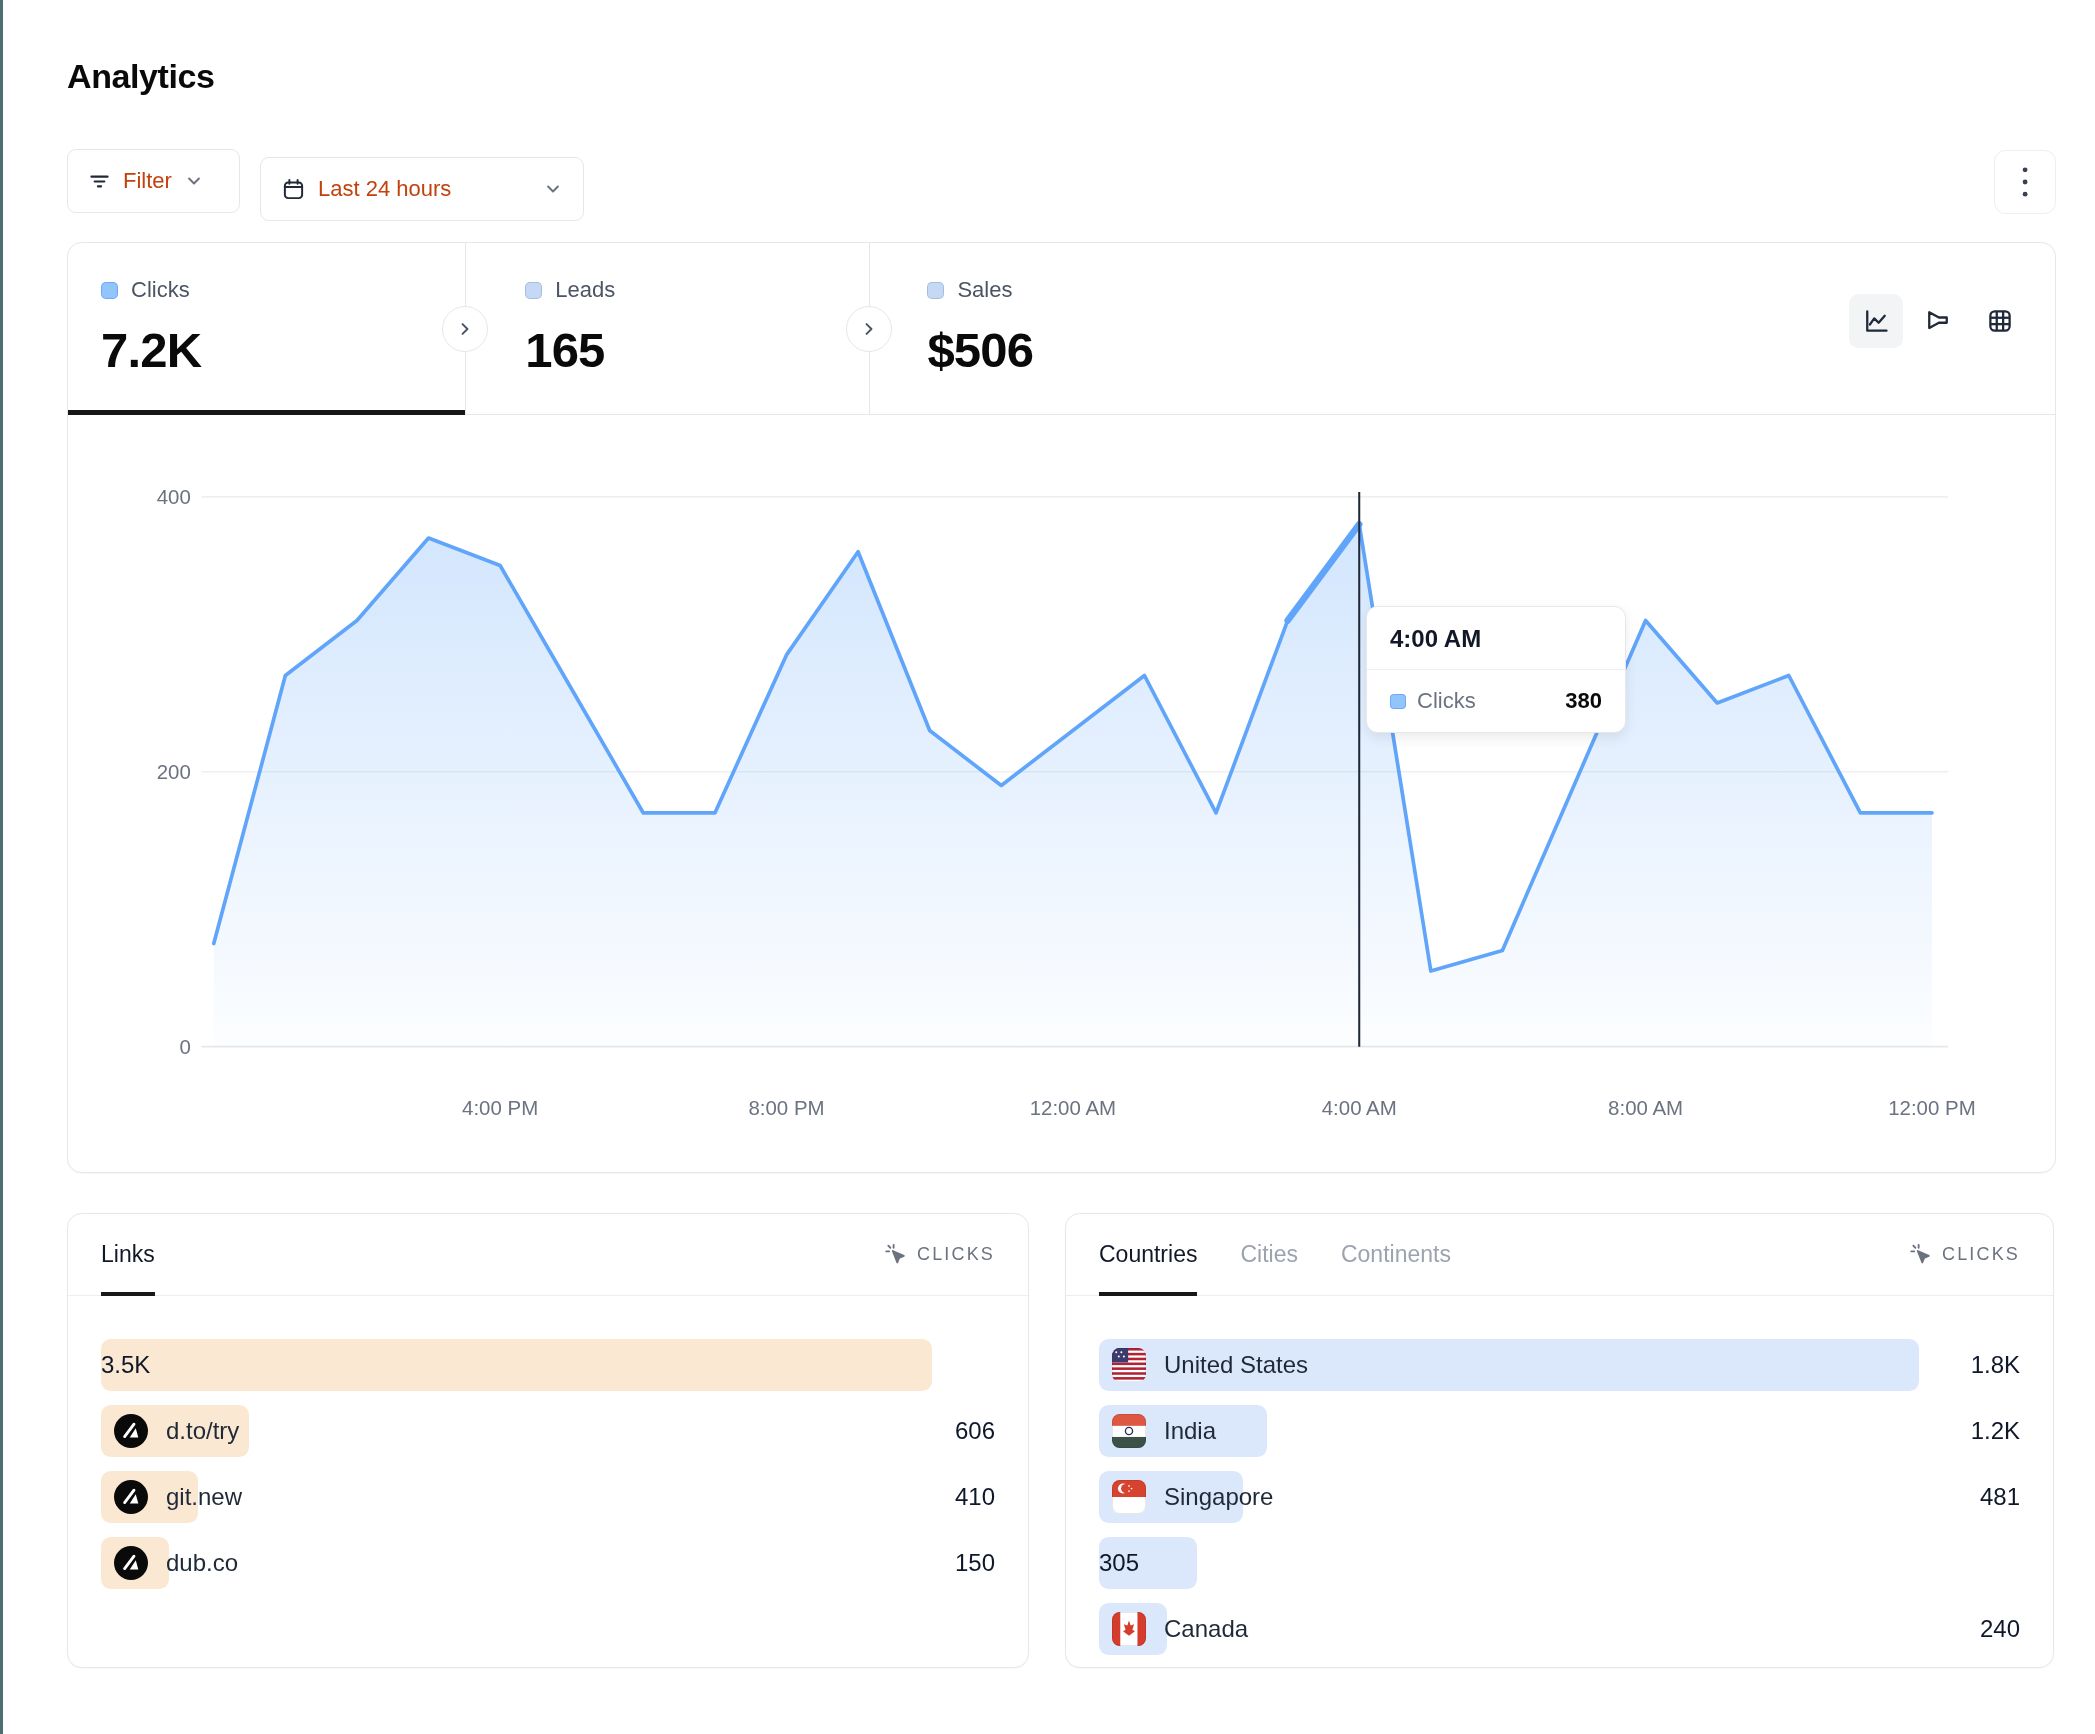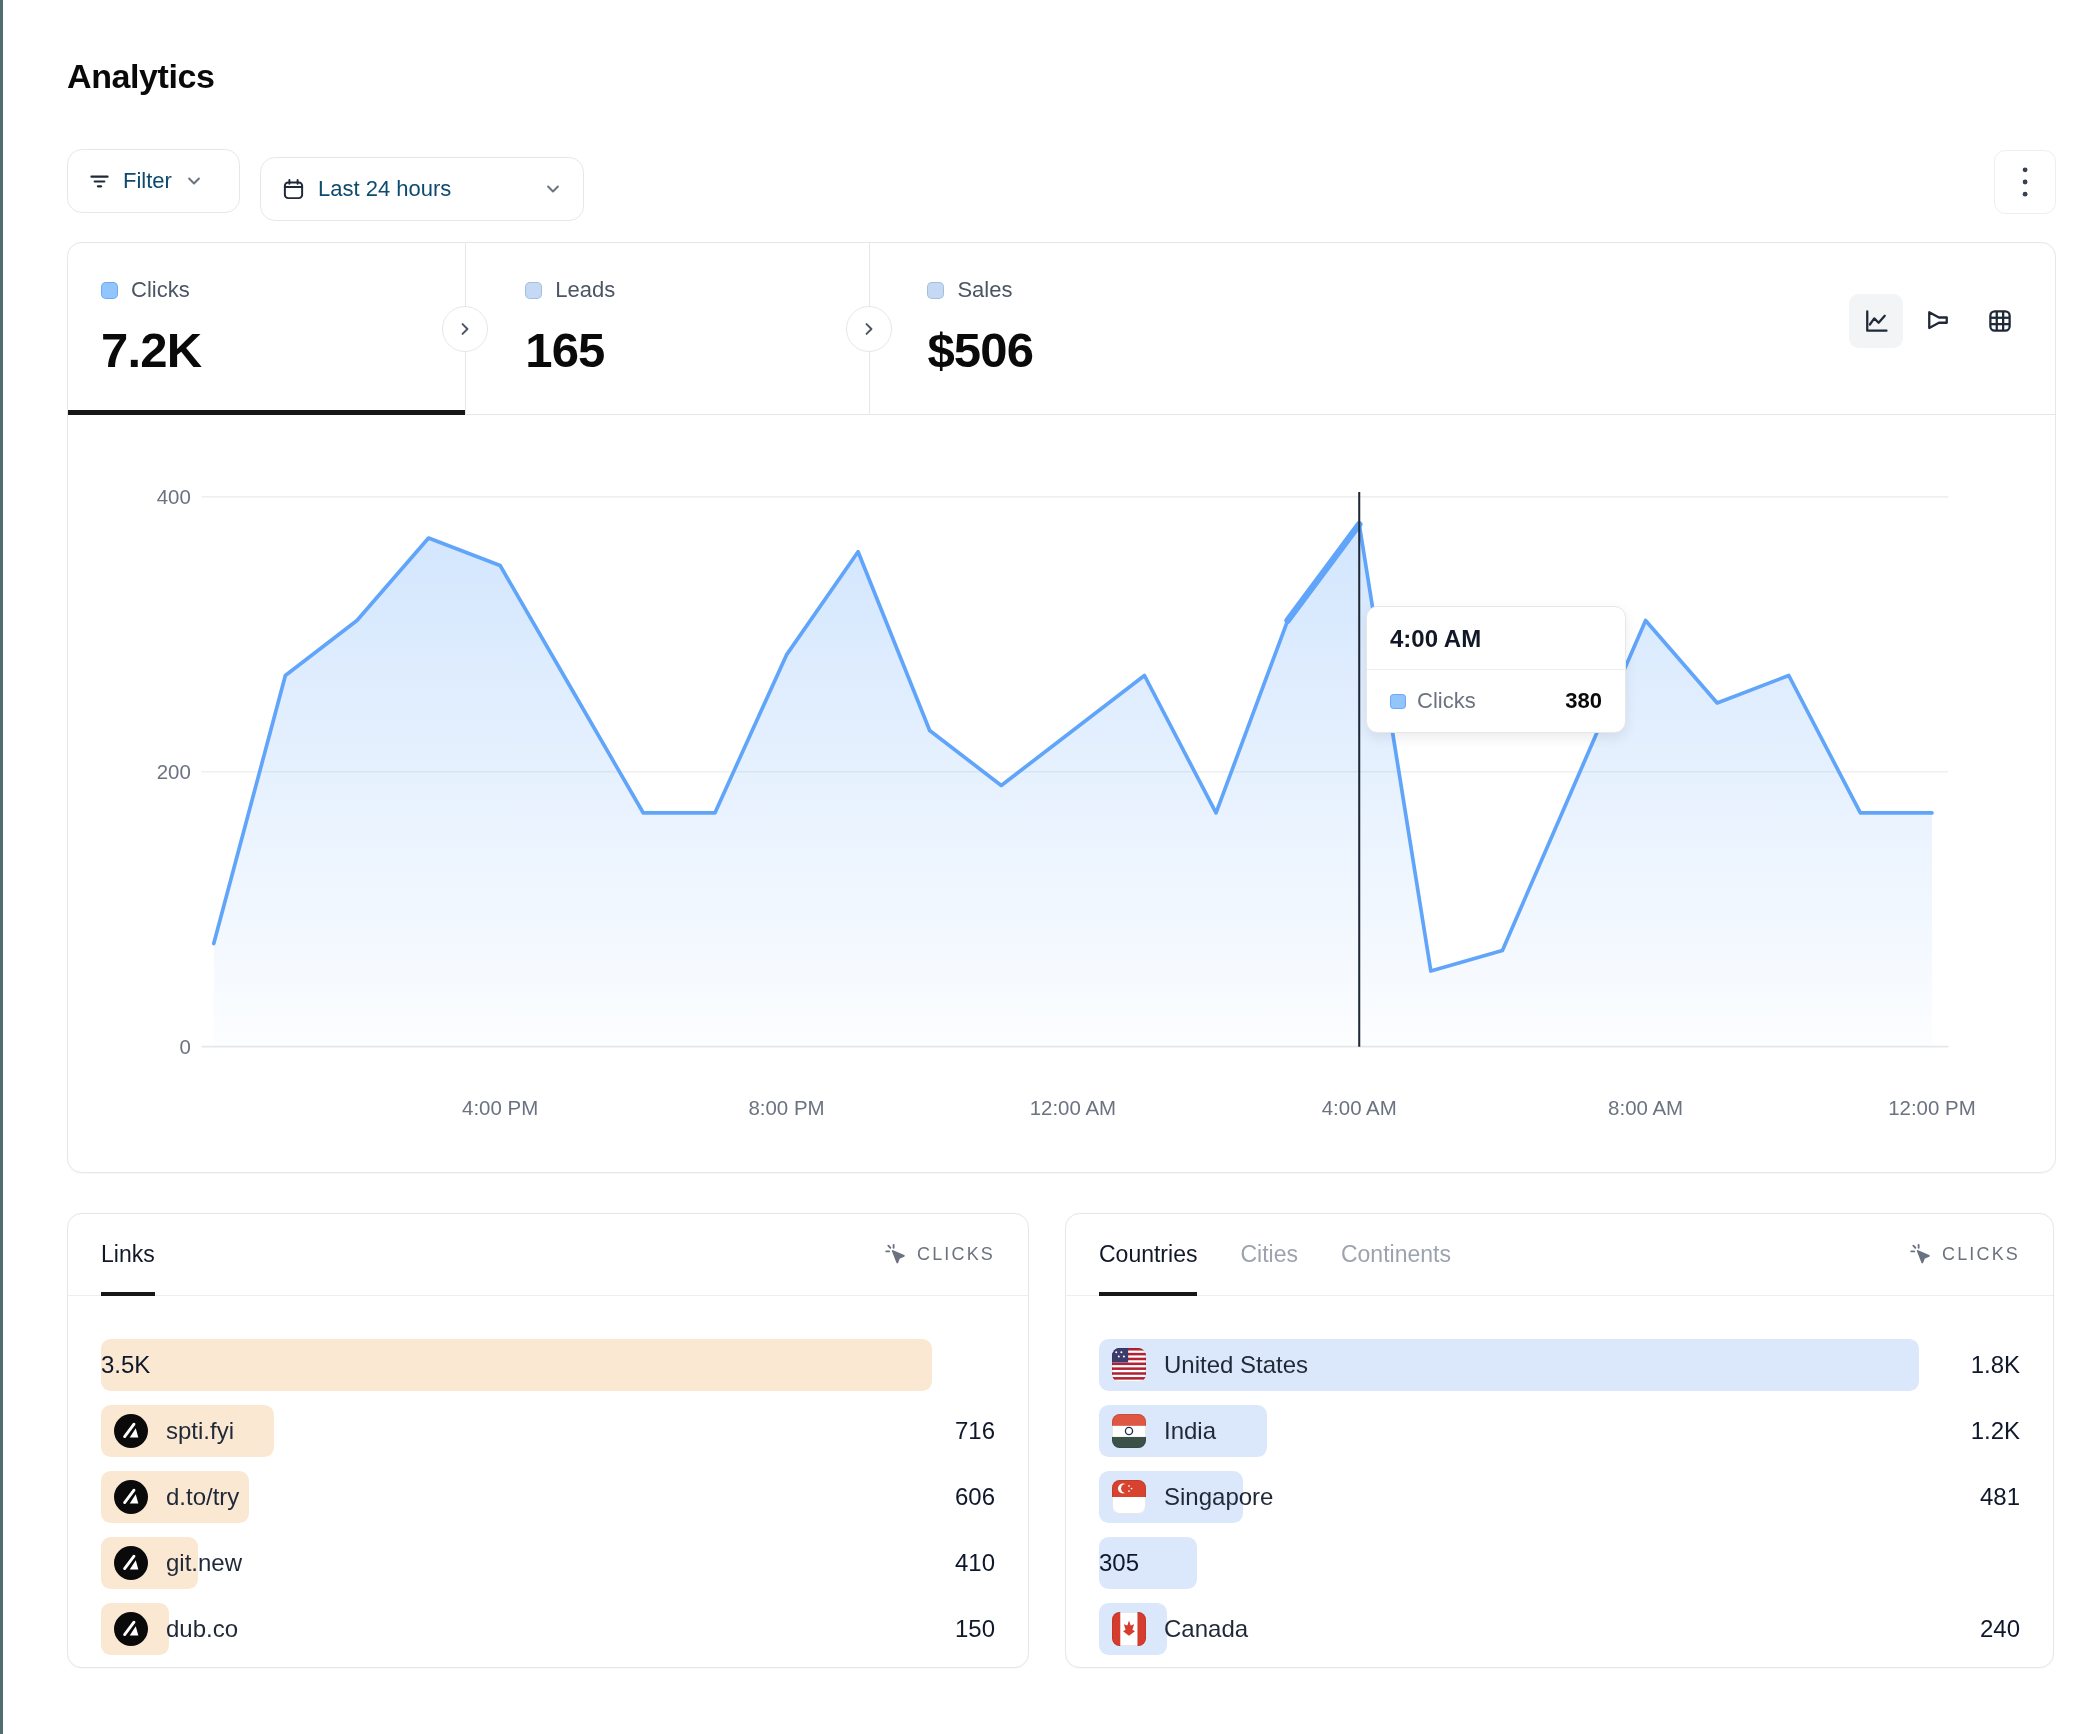--- a/index.html
+++ b/index.html
@@ -6,22 +6,22 @@
   html,body { width:2096px; height:1735px; background:#ffffff;
     font-family:"Liberation Sans","DejaVu Sans",sans-serif; color:#111827; }
   body { position:relative; overflow:hidden; }
 
   .edge-strip { position:absolute; left:0; top:0; width:2.5px; height:1735px; background:#4f6e72; }
 
   .page-title { position:absolute; left:67px; top:57px; font-size:34px; font-weight:700; color:#0a0a0a; letter-spacing:-0.4px; }
 
   
   .toolbar-btn { position:absolute; top:149px; height:64px; background:#fff;
-    border:1.2px solid #e5e7eb; border-radius:15px; display:flex; align-items:center;
-    gap:13px; padding:8px 21px; font-size:22px; color:#0c4a6e; font-weight:500; cursor:pointer; }
+    border:1.2px solid #e5e7eb; border-radius:9px; display:flex; align-items:center;
+    gap:13px; padding:8px 21px; font-size:22px; color:#c2410c; font-weight:500; cursor:pointer; }
   #filter-btn { left:67px; width:173px; }
   #date-btn { left:260px; width:324px;margin-top:8px; }
   #date-btn .spacer { flex:1; }
   .kebab-btn { position:absolute; left:1994px; top:150px; width:62px; height:64px;
     border:1.2px solid #eceef1; border-radius:11.5px; background:#fff; display:flex;
     align-items:center; justify-content:center; cursor:pointer; }
 
   
   .chart-card { position:absolute; left:67px; top:242px; width:1989px; height:931px;
     background:#fff; border:1.2px solid #e5e7eb; border-radius:14.7px; box-shadow:0 0.8px 1.6px rgba(0,0,0,.03); }
@@ -263,34 +263,20 @@
       </span>
       <span>CLICKS</span>
     </div>
   </div>
   <div class="rows" id="links-rows">
   <div class="data-row">
     <div class="row-bar" style="width: 93%;"></div>
     <span class="row-value">3.5K</span>
   </div>
 
-  <div class="data-row">
-    <div class="row-bar" style="width: 19.3%;"></div>
-    <div class="row-content">
-      <span class="avatar">
-        <svg width="34" height="34" viewBox="0 0 40 40">
-              <circle cx="20" cy="20" r="20" fill="#0a0a0a"></circle>
-              <line x1="12.5" y1="26.5" x2="23.5" y2="12" stroke="#fff" stroke-width="3.4" stroke-linecap="round"></line>
-              <path d="M18.5 27.5 L25.6 16.8 L28.6 27.5 Z" fill="#fff"></path>
-            </svg>
-      </span>
-      <span class="row-label">spti.fyi</span>
-    </div>
-    <span class="row-value">716</span>
-  </div>
 
   <div class="data-row">
     <div class="row-bar" style="width: 16.5%;"></div>
     <div class="row-content">
       <span class="avatar">
         <svg width="34" height="34" viewBox="0 0 40 40">
               <circle cx="20" cy="20" r="20" fill="#0a0a0a"></circle>
               <line x1="12.5" y1="26.5" x2="23.5" y2="12" stroke="#fff" stroke-width="3.4" stroke-linecap="round"></line>
               <path d="M18.5 27.5 L25.6 16.8 L28.6 27.5 Z" fill="#fff"></path>
             </svg>

